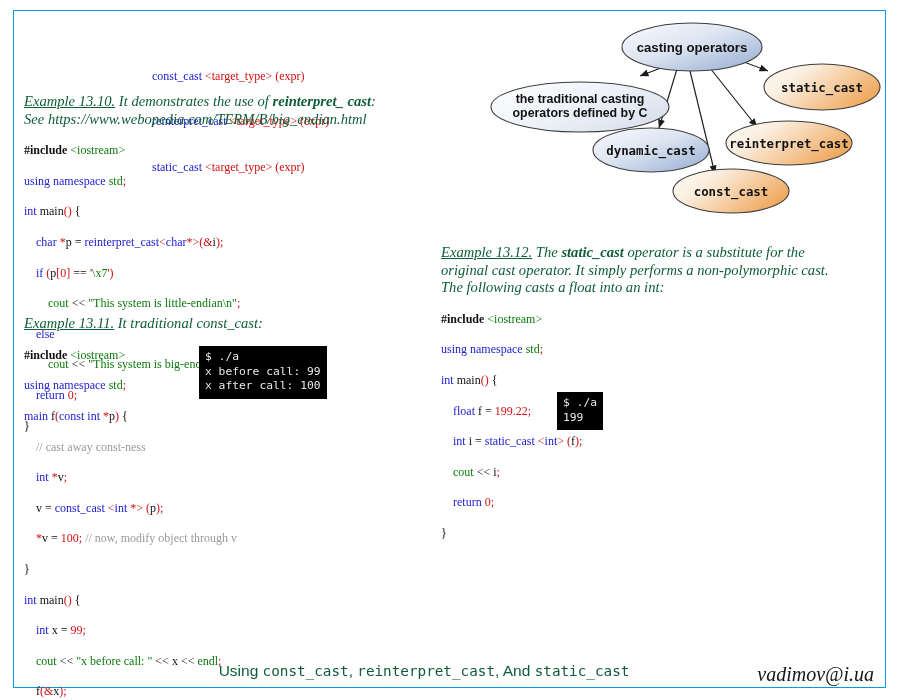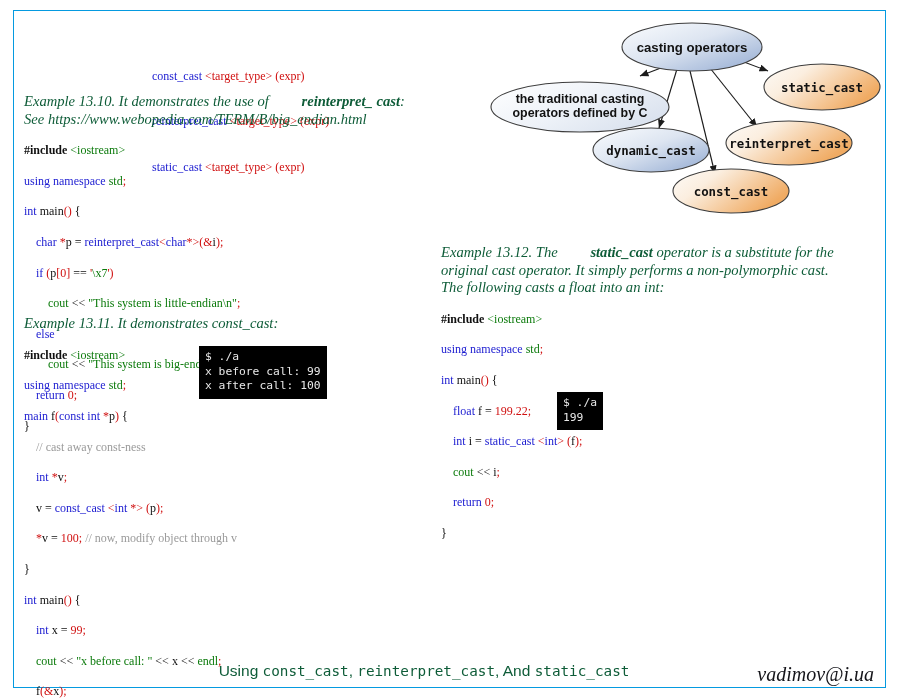--- a/index.html
+++ b/index.html
@@ -44,22 +44,22 @@
   }
 
   
   .ex-head{
     font-family:"Liberation Serif", serif;
     font-style:italic;
     font-size:14.6px;
     line-height:17.5px;
     color:#0e5c38;
   }
-  .ex-head .lbl{ }
-  .ex-head b{ font-weight:bold;margin-left:29px; }
+  .ex-head .lbl{ text-decoration:underline; }
+  .ex-head b{ font-weight:bold; }
 
   
   .term{
     background:#000000;
     color:#e8e8e8;
     font-family:"DejaVu Sans Mono","Liberation Mono",monospace;
     font-size:11.3px;
     line-height:14.6px;
     white-space:pre;
     padding:3px 5px 4px 5px;
@@ -123,21 +123,21 @@
 <div>        <span class="grn">cout</span> <span class="blk">&lt;&lt;</span> <span class="str">"This system is little-endian\n"</span><span class="pun">;</span></div>
 <div>    <span class="kw">else</span></div>
 <div>        <span class="grn">cout</span> <span class="blk">&lt;&lt;</span> <span class="str">"This system is big-endian\n"</span><span class="pun">;</span></div>
 <div>    <span class="kw">return</span> <span class="num">0</span><span class="pun">;</span></div>
 <div><span class="blk">}</span></div>
   </div>
 </div>
 
 <div id="ex1311">
   <div class="ex-head">
-    <span class="lbl">Example 13.11.</span><span> It demonstrates const_cast:</span>
+    <span class="lbl">Example 13.11.</span><span> It traditional const_cast:</span>
   </div>
   <div class="code">
 <div><span class="pp">#include</span> <span class="hdr">&lt;iostream&gt;</span></div>
 <div><span class="kw">using</span> <span class="kw">namespace</span> <span class="grn">std</span><span class="pun">;</span></div>
 <div><span class="kw">main</span> <span class="blk">f</span><span class="pun">(</span><span class="kw">const</span> <span class="kw">int</span> <span class="pun">*</span><span class="blk">p</span><span class="pun">)</span> <span class="blk">{</span></div>
 <div>    <span class="cmt">// cast away const-ness</span></div>
 <div>    <span class="kw">int</span> <span class="pun">*</span><span class="blk">v</span><span class="pun">;</span></div>
 <div>    <span class="blk">v</span> <span class="blk">=</span> <span class="kw">const_cast</span> <span class="pun">&lt;</span><span class="kw">int</span> <span class="pun">*&gt;</span> <span class="pun">(</span><span class="blk">p</span><span class="pun">);</span></div>
 <div>    <span class="pun">*</span><span class="blk">v</span> <span class="blk">=</span> <span class="num">100</span><span class="pun">;</span> <span class="cmt">// now, modify object through v</span></div>
 <div><span class="blk">}</span></div>

